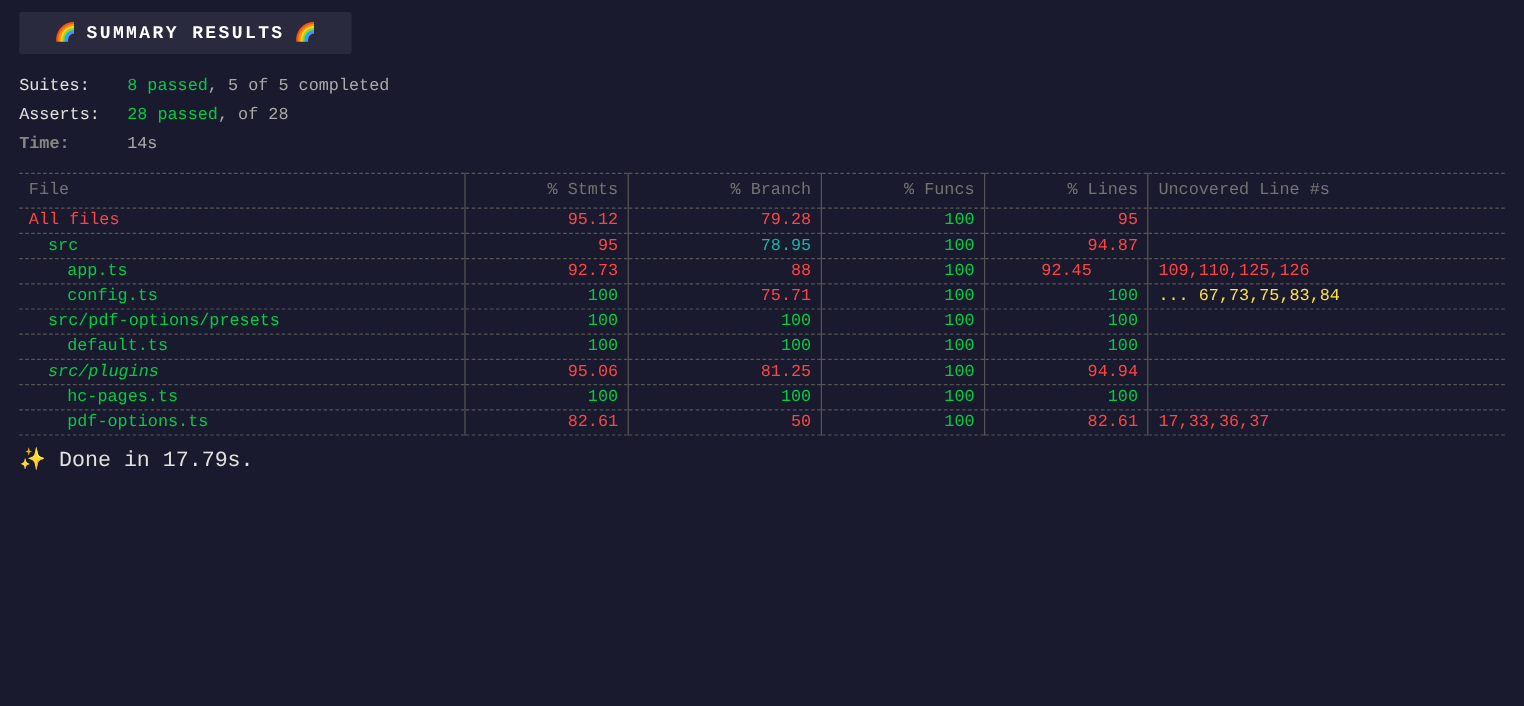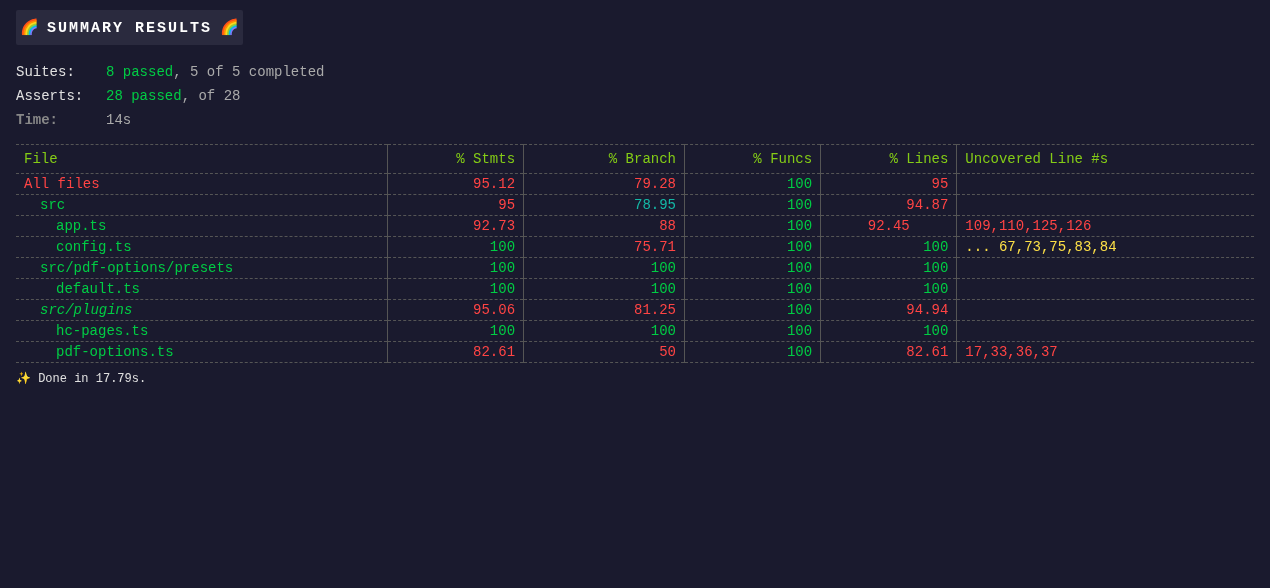--- a/index.html
+++ b/index.html
@@ -14,21 +14,21 @@
     }
 
     .container {
       background-color: #1a1a2e;
       padding: 10px 16px;
     }
 
     .title-box {
       background-color: #2a2a3e;
       display: inline-block;
-      padding: 8px 4px;
+      padding: 8px 29px;
       margin-bottom: 16px;
       border-radius: 2px;
     }
 
     .title-text {
       color: #ffffff;
       font-weight: bold;
       font-size: 15px;
       letter-spacing: 2px;
     }
@@ -82,41 +82,41 @@
     }
 
     .col-file { width: 30%; }
     .col-stmts { width: 11%; text-align: right; }
     .col-branch { width: 13%; text-align: right; }
     .col-funcs { width: 11%; text-align: right; }
     .col-lines { width: 11%; text-align: right; }
     .col-uncovered { width: 24%; text-align: left; padding-left: 12px; }
 
     .coverage-table thead th {
-      color: #84cc16;
+      color: #737373;
       font-weight: normal;
       border-top: 1px dashed #555555;
       border-bottom: 1px dashed #555555;
       padding-top: 6px;
       padding-bottom: 6px;
     }
 
     .col-stmts, .col-branch, .col-funcs, .col-lines {
       text-align: right;
     }
 
     .coverage-table tbody td {
       padding-top: 2px;
       padding-bottom: 2px;
     }
 
     .footer {
       margin-top: 8px;
       color: #e0e0e0;
-      font-size: 12px;
+      font-size: 18px;
     }
 
     .rainbow {
       font-size: 15px;
     }
   </style>
 </head>
 <body>
 
 <div class="container">

